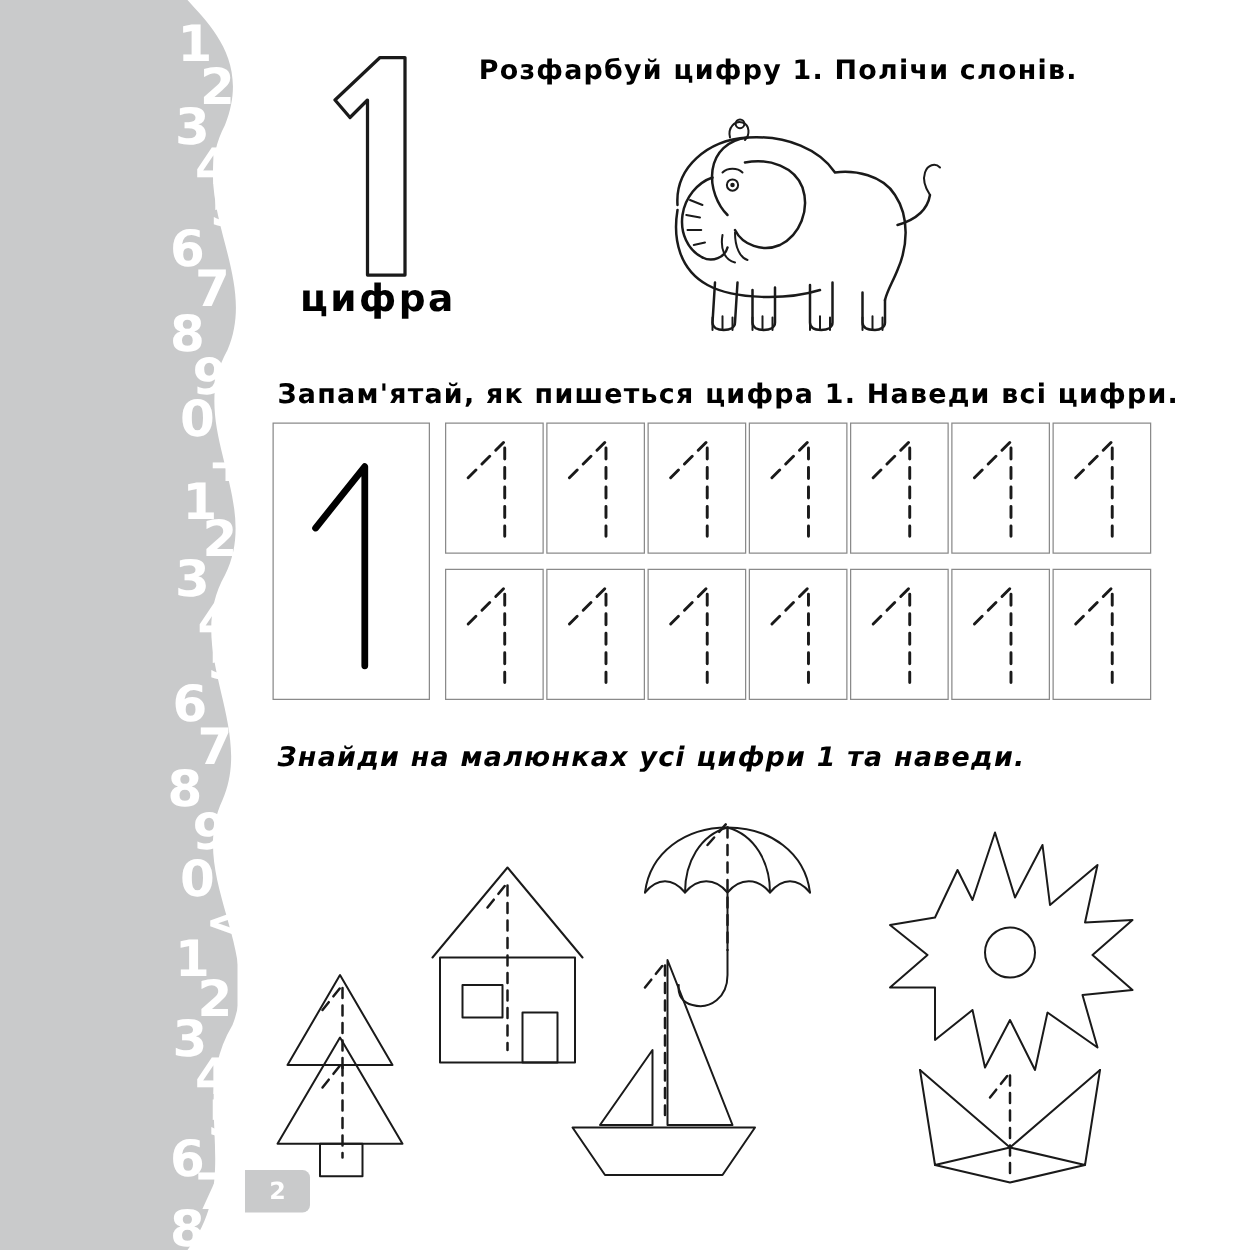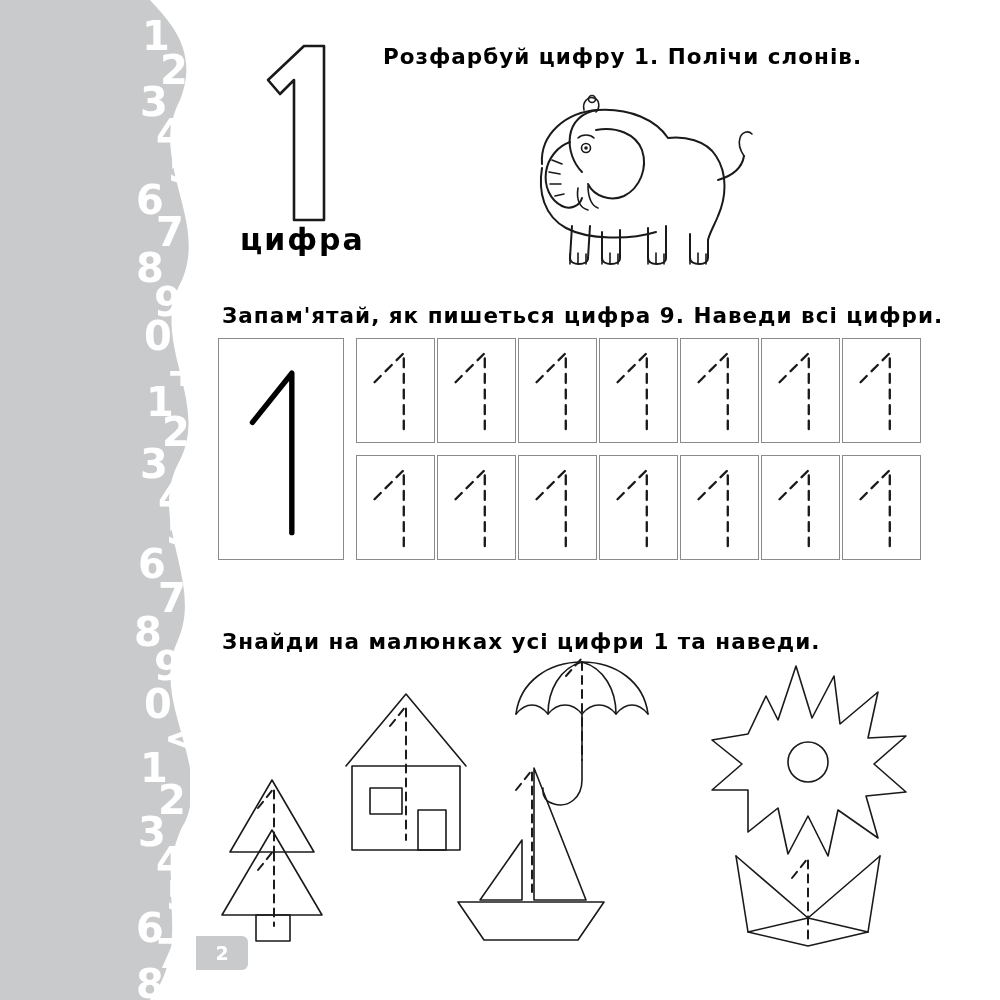--- a/index.html
+++ b/index.html
@@ -258,21 +258,21 @@
     <path class="ink-thin" d="M108,62 C112,58 120,58 124,62"></path>
 
     <path class="ink-thin" d="M114,34 C112,26 118,20 124,22 C130,24 130,32 126,36"></path>
     <circle cx="122" cy="23" r="3.5" class="ink-thin"></circle>
 
     <path class="ink" d="M248,104 C262,100 272,92 274,80"></path>
     <path class="ink-thin" d="M274,80 C270,74 268,68 270,62 C272,56 278,54 282,58"></path>
   </svg>
 </div>
 
-<div class="task-heading" style="left:222px; top:303px;">Запам'ятай, як пишеться цифра 9. Наведи всі цифри.</div>
+<div class="task-heading" style="left:222px; top:303px;">Запам'ятай, як пишеться цифра 1. Наведи всі цифри.</div>
 
 <div id="trace-area">
 
   <div class="model-box">
     <svg viewBox="0 0 126 222" width="124" height="220">
       <path class="solid-thick" d="M34,84 L74,34 L74,196"></path>
     </svg>
   </div>
 
   <div class="trace-box" style="left:138px; top:0px;">
@@ -341,21 +341,21 @@
         <path class="dash" d="M18,44 L48,14 L48,92"></path>
       </svg>
   </div>
   <div class="trace-box" style="left:624px; top:117px;">
     <svg viewBox="0 0 79 105" width="77" height="103">
         <path class="dash" d="M18,44 L48,14 L48,92"></path>
       </svg>
   </div>
 </div>
 
-<div class="task-heading" style="left:222px; top:629px;">Знайди на малюнках усі цифри 1 та наведи.</div>
+<div class="task-heading" style="left:222px; top:594px;font-style:italic;">Знайди на малюнках усі цифри 1 та наведи.</div>
 
 <div id="pictures">
   <svg viewBox="0 0 700 310" width="700" height="310">
 
     <g>
       <path class="ink-thin" d="M72,140 L30,212 L114,212 Z"></path>
       <path class="ink-thin" d="M72,190 L22,275 L122,275 Z"></path>
       <rect class="ink-thin" x="56" y="275" width="34" height="26"></rect>
       <path class="dash-thin" d="M58,168 L74,148 L74,218"></path>
       <path class="dash-thin" d="M58,230 L74,210 L74,286"></path>

